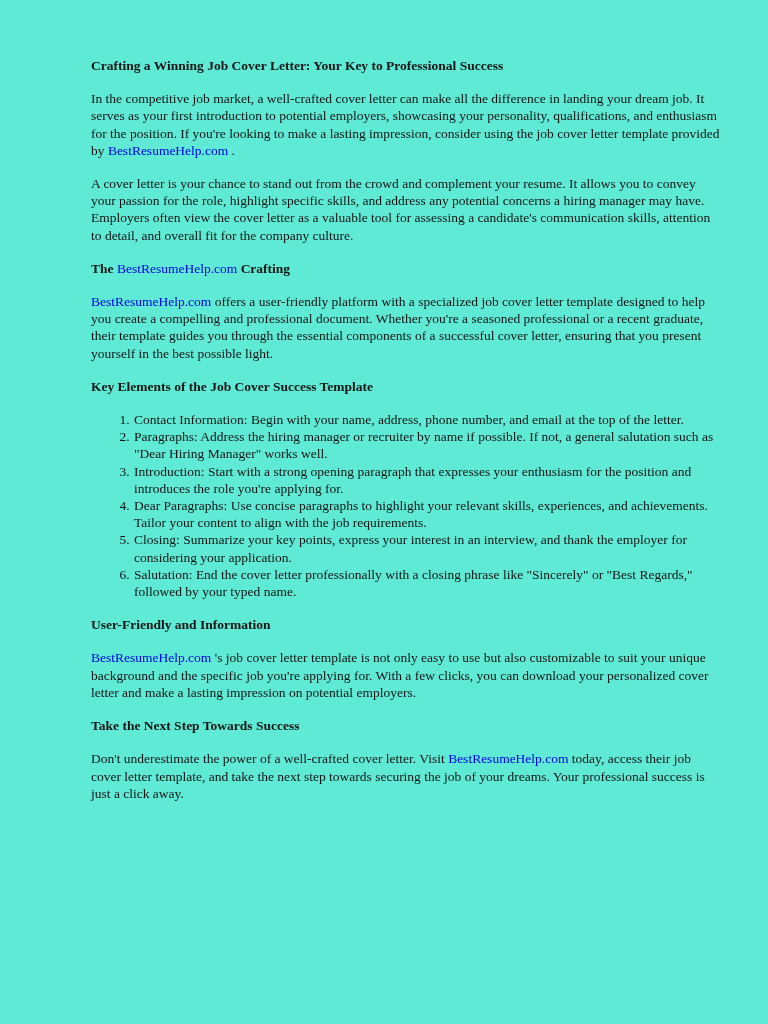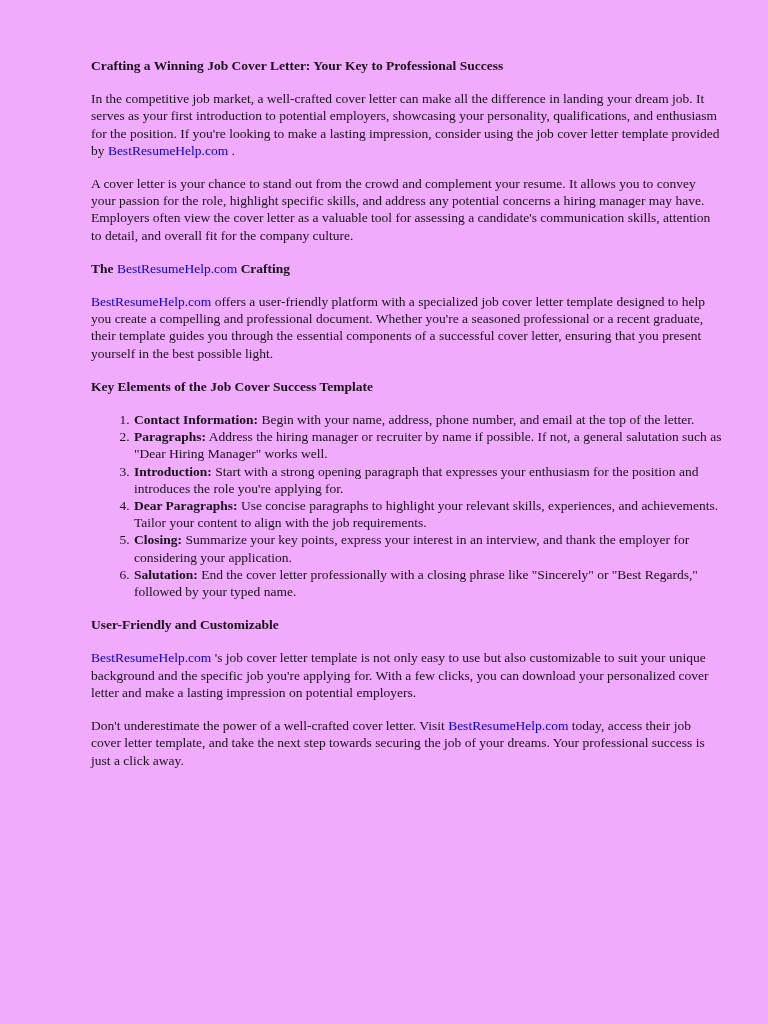--- a/index.html
+++ b/index.html
@@ -35,44 +35,45 @@
   .doc > :first-child { margin-top: 0; }
   .doc .para { margin: 16px 0; }
   .doc ol.list {
     margin: 16px 0;
     padding-left: 42px;
   }
   .doc ol.list li {
     margin: 0;
     padding-left: 1px;
   }
-  .bold { font-weight: bold; }
+  .bold { font-weight: normal; }
   a.link {
     color: var(--link-color, #0000e6);
     font-weight: normal;
     text-decoration: none;
     cursor: pointer;
   }
 </style>
 </head>
 <body>
 
-<div class="page" style="background: #f0abfc;">
+<div class="page" style="background: #5eead4;">
   <div class="doc" style="color: rgb(21, 21, 21);">
       <h2 class="heading"><span>Crafting a Winning Job Cover Letter: Your Key to Professional Success</span></h2>
       <p class="para"><span>In the competitive job market, a well-crafted cover letter can make all the difference in landing your dream job. It serves as your first introduction to potential employers, showcasing your personality, qualifications, and enthusiasm for the position. If you're looking to make a lasting impression, consider using the job cover letter template provided by </span><a class="link" href="#">BestResumeHelp.com</a><span> .</span></p>
       <p class="para"><span>A cover letter is your chance to stand out from the crowd and complement your resume. It allows you to convey your passion for the role, highlight specific skills, and address any potential concerns a hiring manager may have. Employers often view the cover letter as a valuable tool for assessing a candidate's communication skills, attention to detail, and overall fit for the company culture.</span></p>
       <h2 class="heading"><span>The </span><a class="link" href="#">BestResumeHelp.com</a><span> Crafting</span></h2>
       <p class="para"><a class="link" href="#">BestResumeHelp.com</a><span> offers a user-friendly platform with a specialized job cover letter template designed to help you create a compelling and professional document. Whether you're a seasoned professional or a recent graduate, their template guides you through the essential components of a successful cover letter, ensuring that you present yourself in the best possible light.</span></p>
       <h2 class="heading"><span>Key Elements of the Job Cover Success Template</span></h2>
       <ol class="list">
         <li><span class="bold">Contact Information:</span><span> Begin with your name, address, phone number, and email at the top of the letter.</span></li>
         <li><span class="bold">Paragraphs:</span><span> Address the hiring manager or recruiter by name if possible. If not, a general salutation such as "Dear Hiring Manager" works well.</span></li>
         <li><span class="bold">Introduction:</span><span> Start with a strong opening paragraph that expresses your enthusiasm for the position and introduces the role you're applying for.</span></li>
         <li><span class="bold">Dear Paragraphs:</span><span> Use concise paragraphs to highlight your relevant skills, experiences, and achievements. Tailor your content to align with the job requirements.</span></li>
         <li><span class="bold">Closing:</span><span> Summarize your key points, express your interest in an interview, and thank the employer for considering your application.</span></li>
         <li><span class="bold">Salutation:</span><span> End the cover letter professionally with a closing phrase like "Sincerely" or "Best Regards," followed by your typed name.</span></li>
       </ol>
-      <h2 class="heading"><span>User-Friendly and Customizable</span></h2>
+      <h2 class="heading"><span>User-Friendly and Information</span></h2>
       <p class="para"><a class="link" href="#">BestResumeHelp.com</a><span> 's job cover letter template is not only easy to use but also customizable to suit your unique background and the specific job you're applying for. With a few clicks, you can download your personalized cover letter and make a lasting impression on potential employers.</span></p>
+      <h2 class="heading"><span>Take the Next Step Towards Success</span></h2>
       <p class="para"><span>Don't underestimate the power of a well-crafted cover letter. Visit </span><a class="link" href="#">BestResumeHelp.com</a><span> today, access their job cover letter template, and take the next step towards securing the job of your dreams. Your professional success is just a click away.</span></p>
     </div>
 </div>
 
 </body></html>

